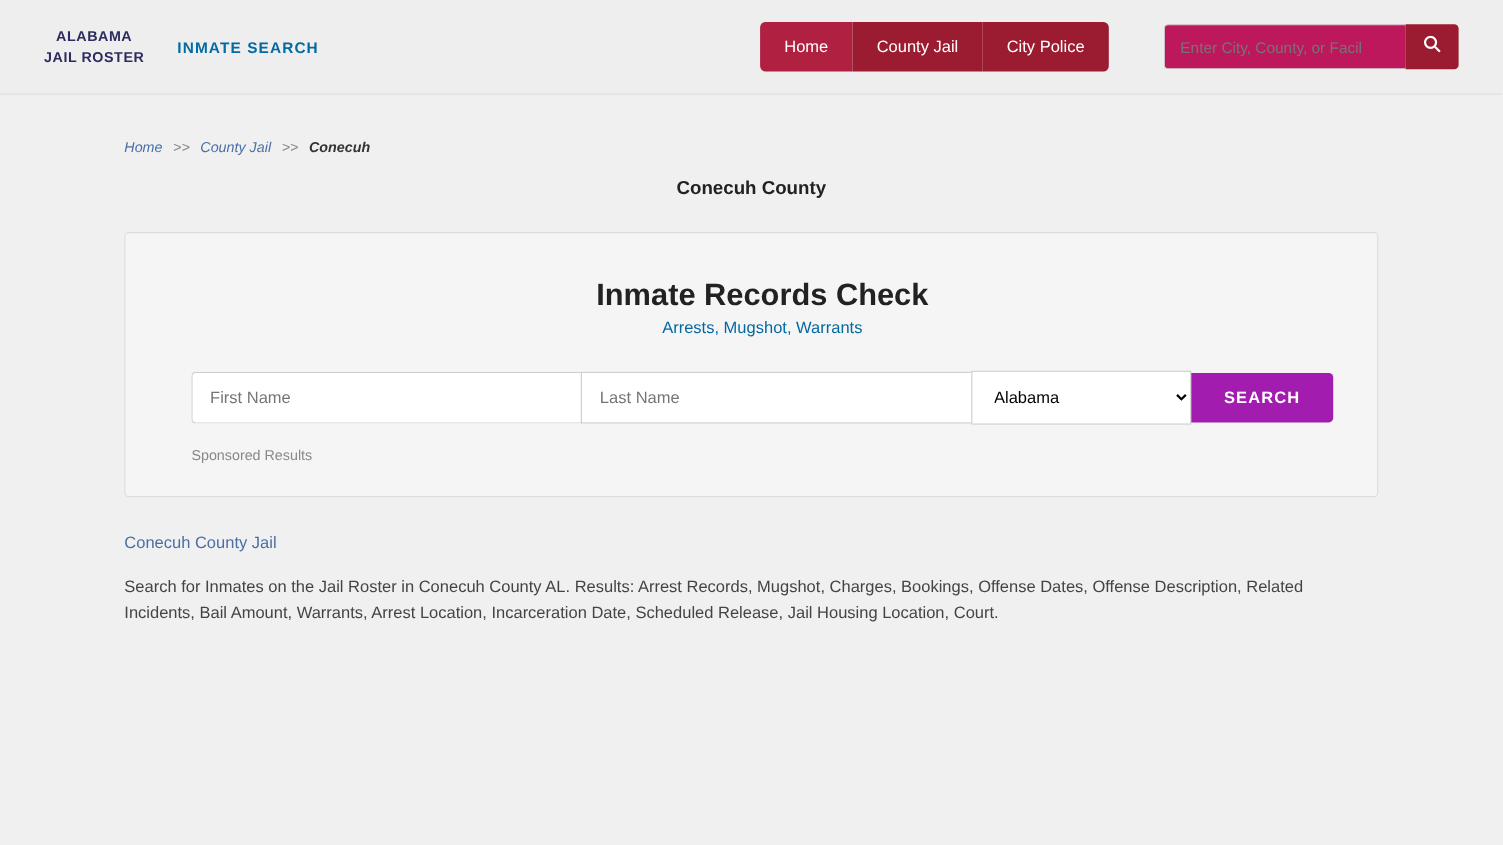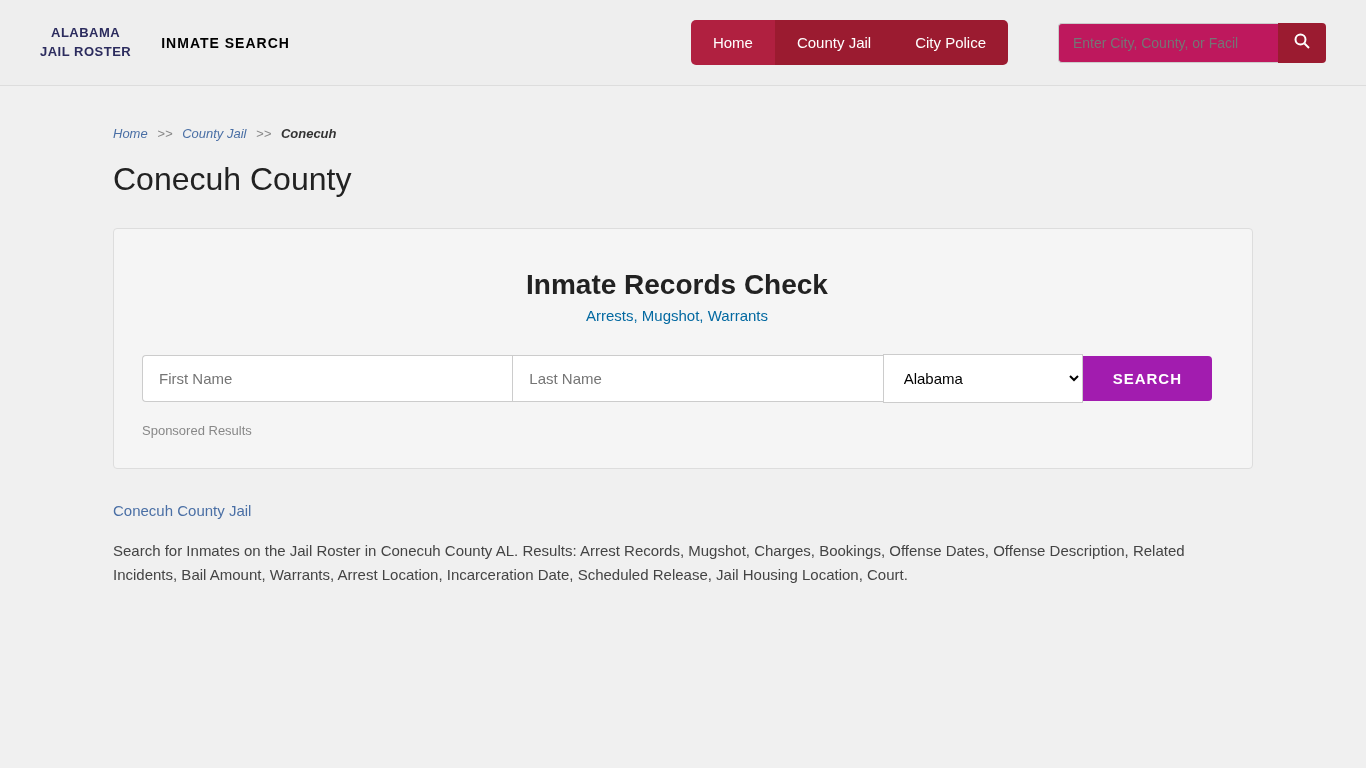--- a/index.html
+++ b/index.html
@@ -31,21 +31,21 @@
       font-weight: bold;
       color: #2c2c5e;
       text-align: center;
       line-height: 1.4;
       text-transform: uppercase;
       letter-spacing: 0.5px;
     }
     .inmate-search-label {
       font-size: 14px;
       font-weight: bold;
-      color: #000000;
+      color: #0369a1;
       letter-spacing: 1px;
     }
     .nav-links {
       display: flex;
       gap: 0;
       margin-left: auto;
       align-items: center;
     }
     .nav-btn {
       background: #9b1b30;
@@ -103,32 +103,33 @@
     }
     .breadcrumb a {
       color: #4a6fa5;
       text-decoration: none;
     }
     .breadcrumb .separator { margin: 0 6px; color: #888; }
     .breadcrumb .current { font-weight: bold; color: #333; }
 
     
     .page-title {
-      font-size: 32px;
-      font-weight: normal;
+      text-align: center;
+      font-size: 17px;
+      font-weight: bold;
       color: #222;
       margin: 20px 0 30px 0;
     }
 
     
     .records-box {
       background: #f5f5f5;
       border: 1px solid #ddd;
       border-radius: 4px;
-      padding: 40px 40px 30px 28px;
+      padding: 40px 40px 30px 60px;
       margin-bottom: 30px;
     }
     .records-box h2 {
       text-align: center;
       font-size: 28px;
       color: #222;
       margin-bottom: 6px;
       font-weight: bold;
     }
     .records-box .subtitle {

